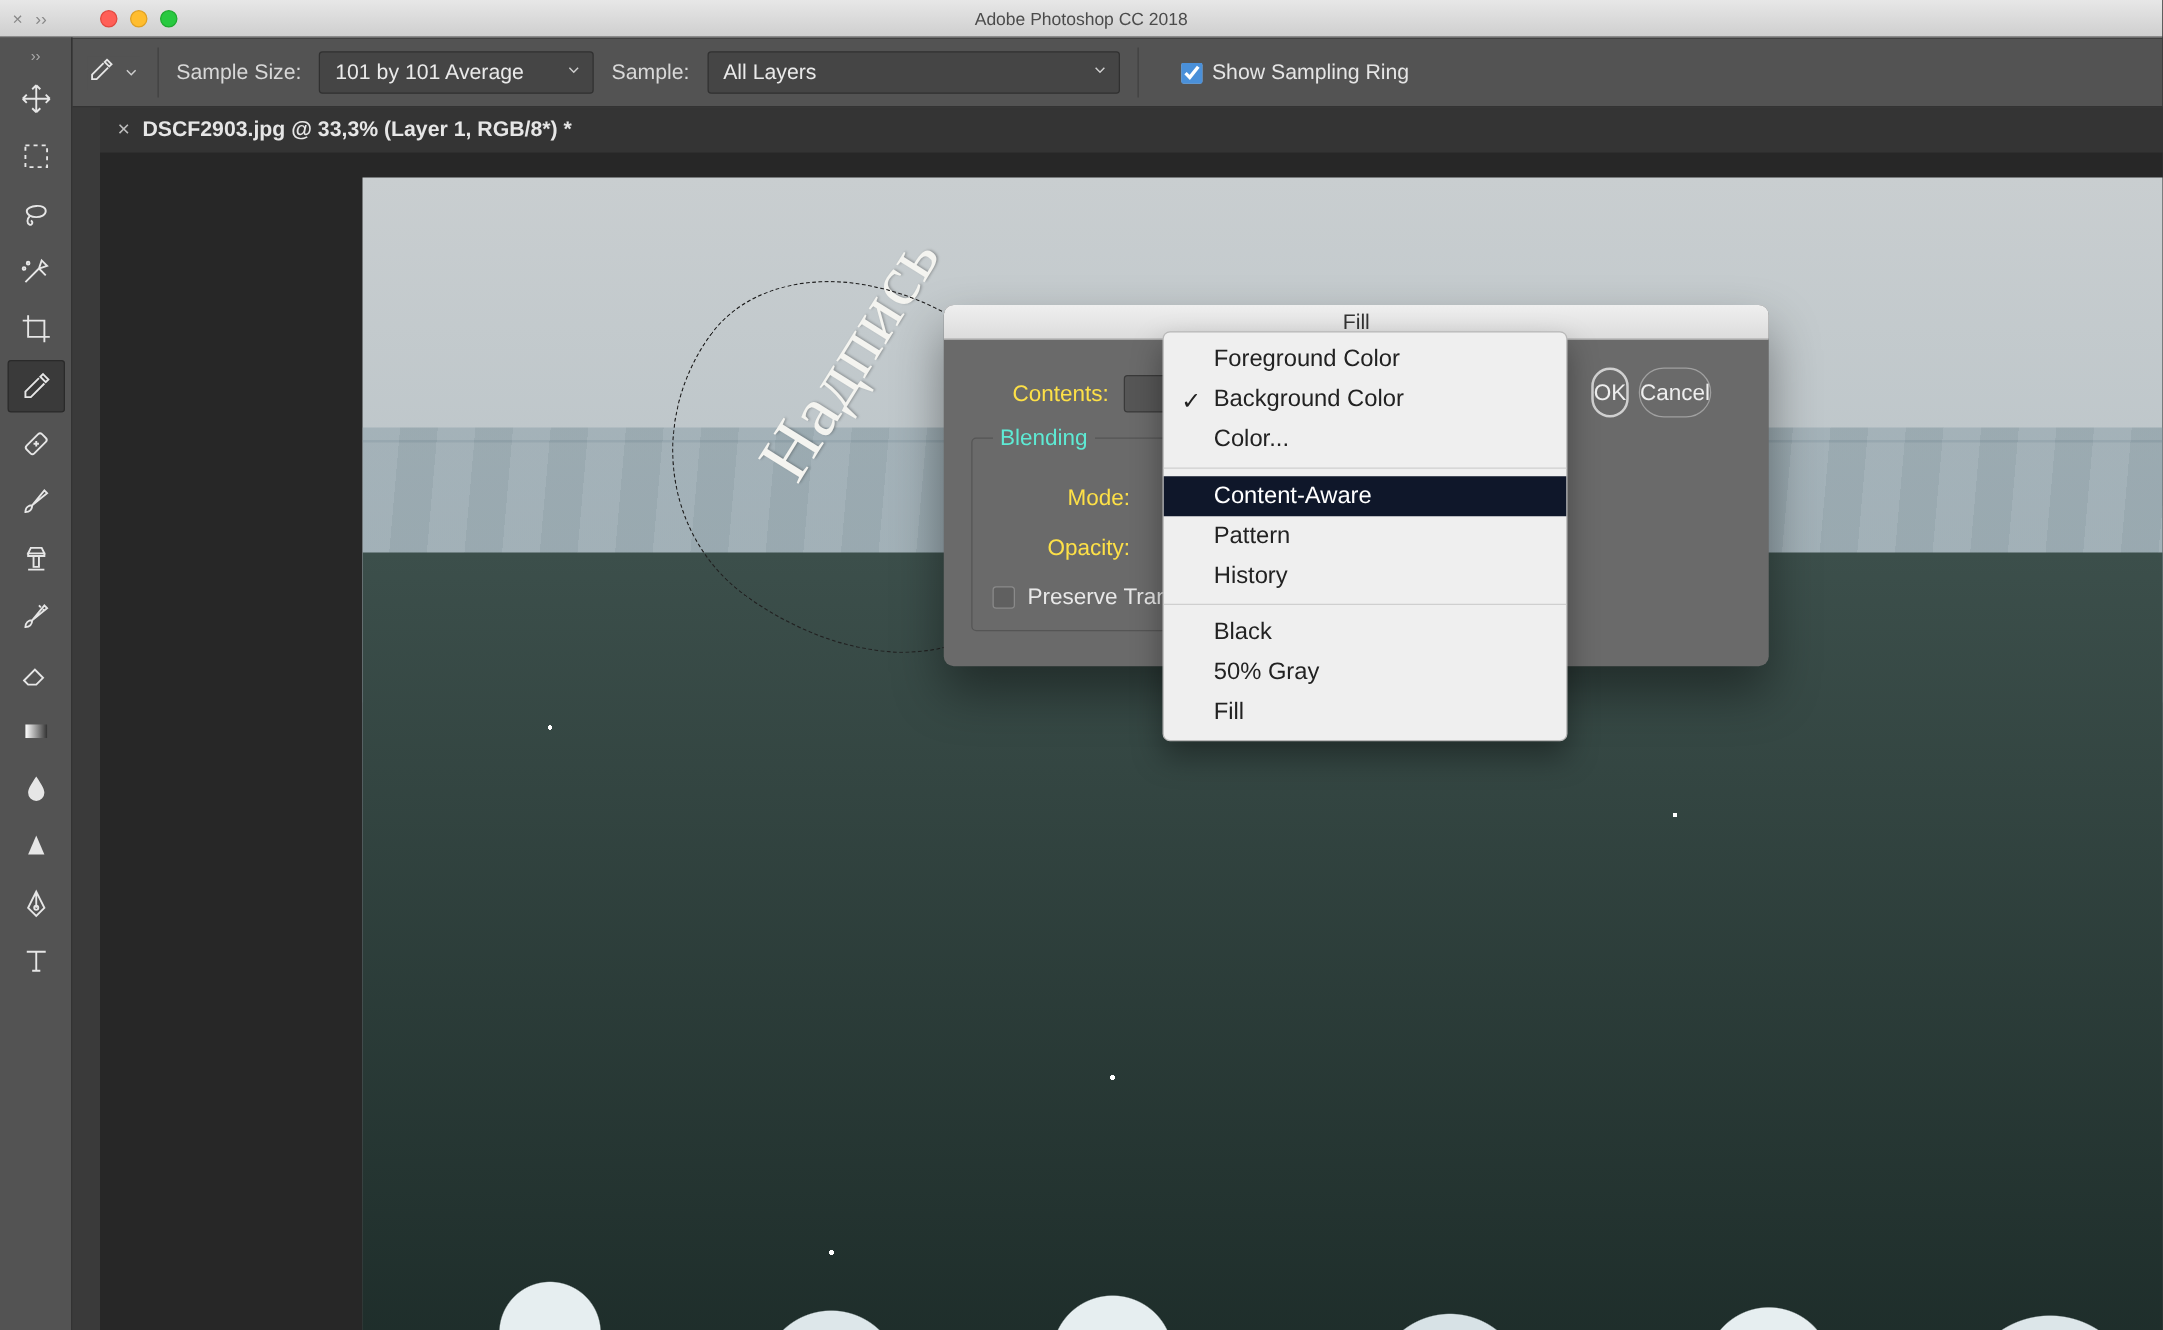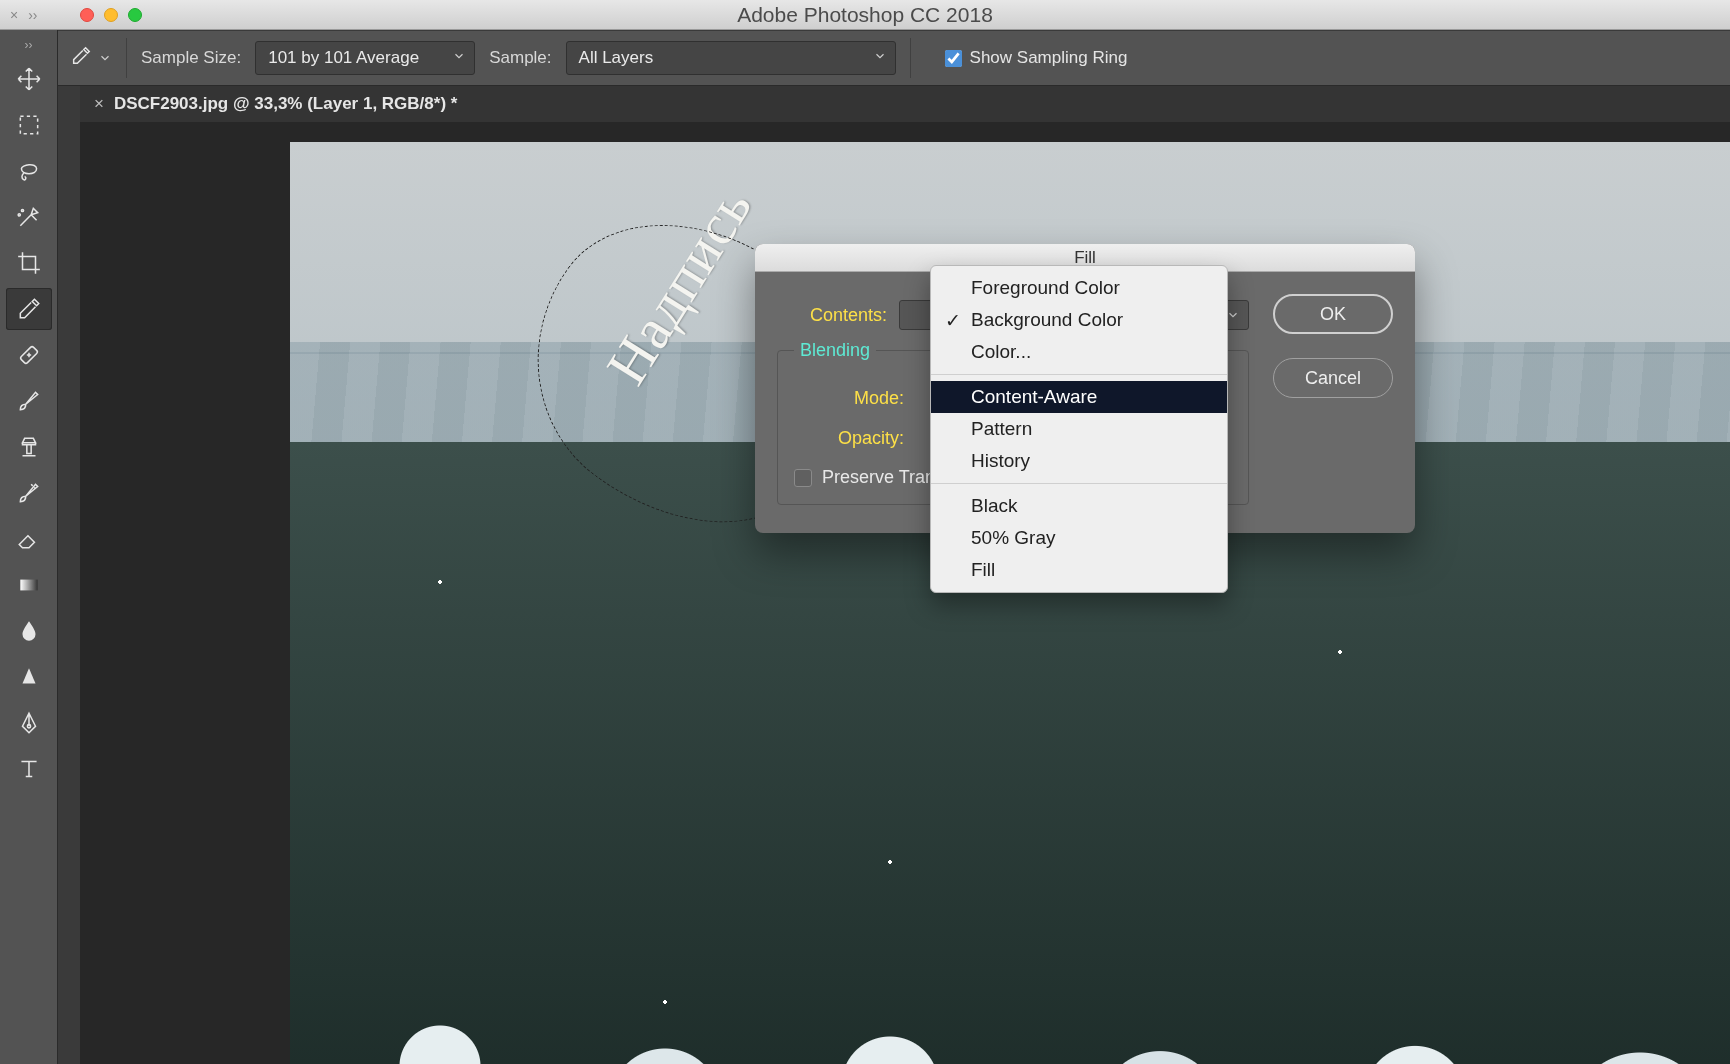--- a/index.html
+++ b/index.html
@@ -17,21 +17,21 @@
   .tb-left-tabs {
     position: absolute; left: 0; top: 0; height: 30px;
     display: flex; align-items: center; gap: 10px; padding: 0 10px;
     color: #888; font-size: 14px;
   }
   .traffic { display: flex; gap: 10px; margin-left: 80px; }
   .traffic .dot { width: 14px; height: 14px; border-radius: 50%; }
   .dot.red { background: #ff5f57; border: 0.5px solid #e1483f; }
   .dot.yellow { background: #ffbd2e; border: 0.5px solid #dfa023; }
   .dot.green { background: #28c940; border: 0.5px solid #1faa2f; }
-  .app-title { position: absolute; left: 50%; transform: translateX(-50%); font-size: 21px; color: #4b4b4b; }
+  .app-title { position: absolute; left: 50%; transform: translateX(-50%); font-size: 14px; color: #4b4b4b; }
 
   
   .optbar {
     margin-left: 52px;
     height: 56px;
     background: #535353;
     border-top: 1px solid #3a3a3a;
     border-bottom: 1px solid #2a2a2a;
     display: flex;
     align-items: center;
@@ -179,21 +179,21 @@
     background: linear-gradient(#efefef,#dcdcdc);
     text-align: center;
     color: #333;
     font-size: 17px;
     line-height: 28px;
     border-radius: 8px 8px 0 0;
     border-bottom: 1px solid #aaa;
   }
   .dlg-body { padding: 18px 22px 28px 22px; display:flex; gap:24px; }
   .dlg-left { flex:1; }
-  .dlg-right { width: 120px; display:flex; flex-direction:column; gap:24px; padding-top:4px;}
+  .dlg-right { width: 120px; display:flex; gap:8px; padding-top:4px;}
   .dlg-row { display:flex; align-items:center; gap:12px; margin: 10px 0; }
   .dlg-row label { width: 110px; text-align:right; color:#fde047; }
   .dlg-field {
     flex:1; height: 30px; background:#565656; border:1px solid #3a3a3a; border-radius:3px;
     display:flex; align-items:center; justify-content:space-between; padding:0 8px;
   }
   .fieldset {
     border: 1px solid #555; border-radius: 4px;
     padding: 12px 16px 16px 16px; margin-top: 10px;
   }
@@ -206,21 +206,21 @@
     height: 40px; border-radius: 20px; border: 1px solid #a0a0a0;
     background: #6a6a6a; color: #eee; font-size: 18px;
     display:flex; align-items:center; justify-content:center; cursor:pointer;
   }
   .btn.primary { border: 2px solid #d0d0d0; }
 
   
   .menu {
     position: absolute;
     left: 930px; top: 265px;
-    width: 298px;
+    width: 324px;
     background: #efefef;
     border: 1px solid #b8b8b8;
     border-radius: 6px;
     box-shadow: 0 12px 24px rgba(0,0,0,.35);
     padding: 6px 0;
     font-size: 19px;
     color: #222;
     z-index: 50;
   }
   .menu .mi {

